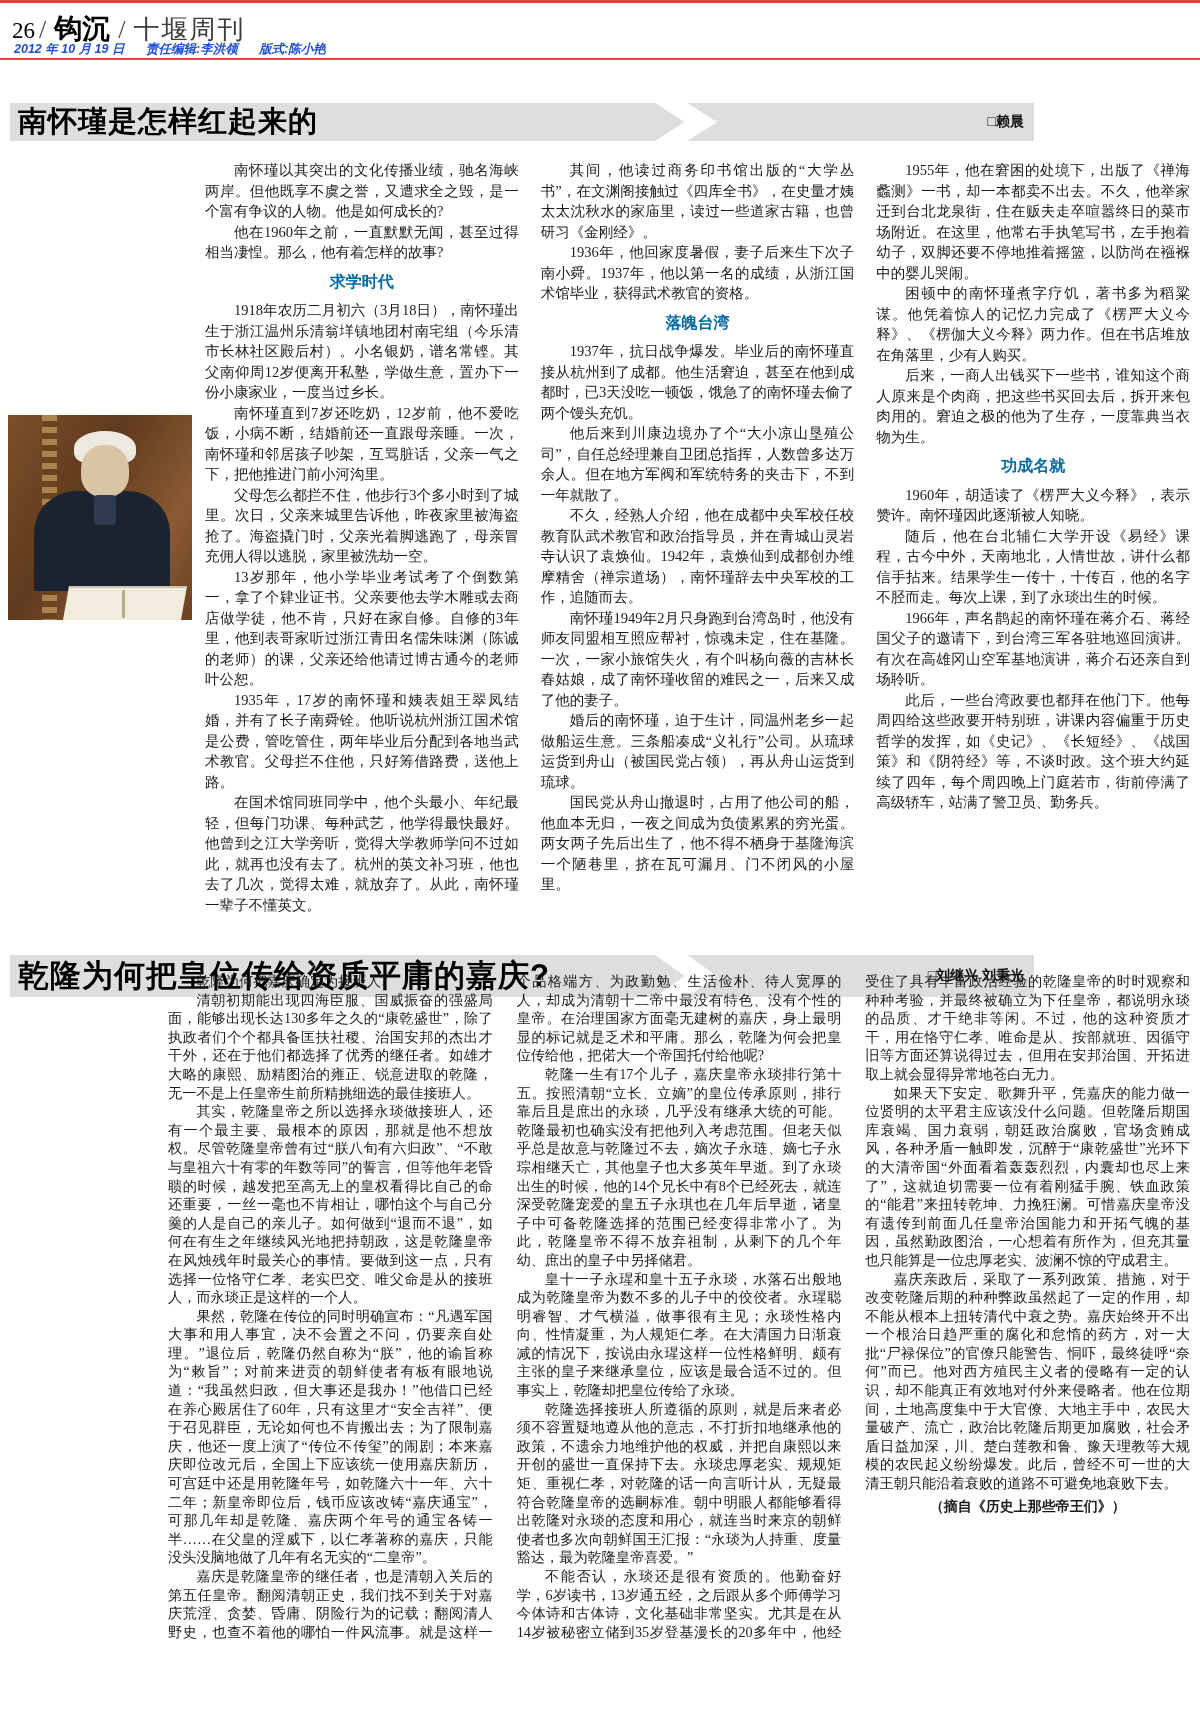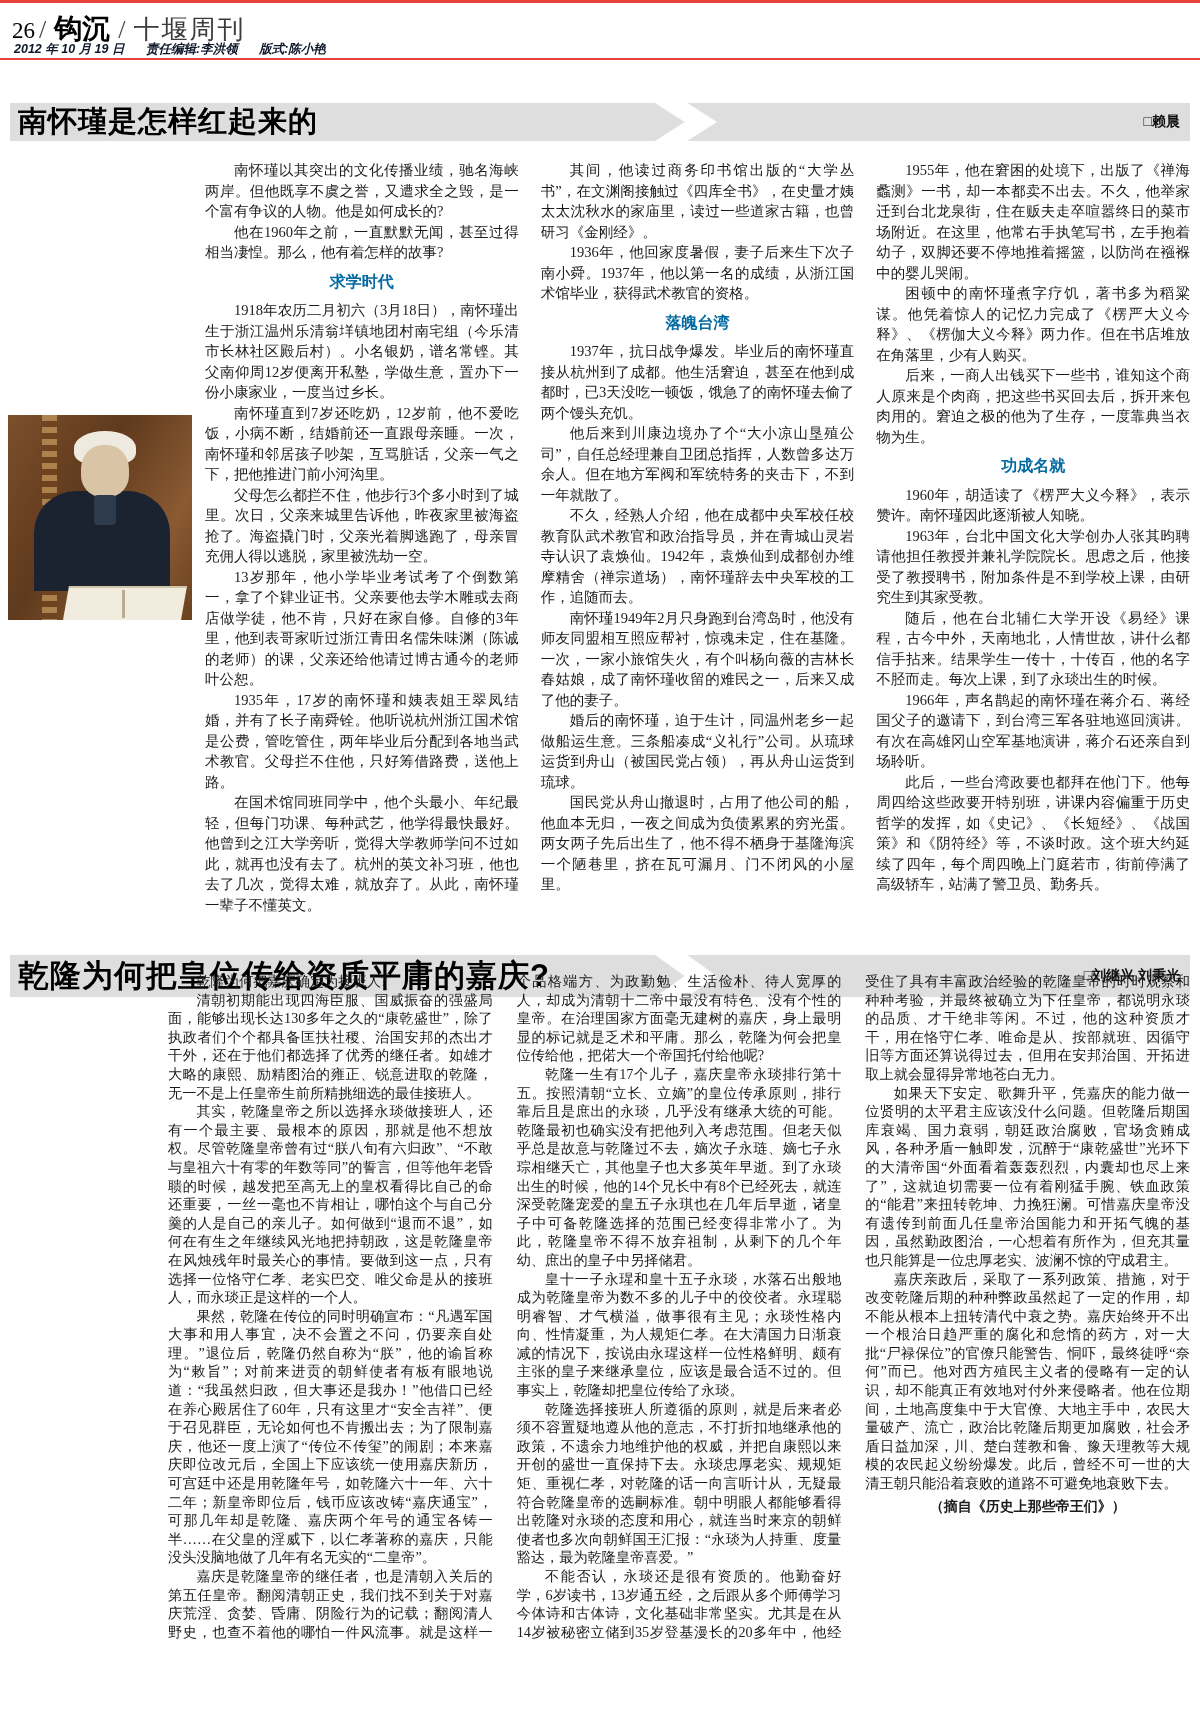--- a/index.html
+++ b/index.html
@@ -7,24 +7,24 @@
         font-family:"Liberation Serif", serif;color:#1a1a1a;}
   .rule{position:absolute;left:0;width:1200px;background:#e8423a;}
   .rule-top{top:0;height:3px;}
   .rule-mid{top:58px;height:2px;}
   .masthead{position:absolute;left:12px;top:10px;white-space:nowrap;}
   .masthead .pnum{font-size:23px;color:#000000;}
   .masthead .sep{font-size:26px;color:#444;margin:0 4px;}
   .masthead .sec{font-size:28px;font-weight:bold;font-family:"Liberation Sans",sans-serif;color:#000;}
   .masthead .pub{font-size:26px;color:#3c3c3c;letter-spacing:2px;}
   .dateline{position:absolute;left:14px;top:41px;font-style:italic;font-weight:bold;
-            font-size:12.5px;font-family:"Liberation Sans",sans-serif;color:#0f172a;}
+            font-size:12.5px;font-family:"Liberation Sans",sans-serif;color:#1d4ed8;}
   .dateline span{margin-right:18px;}
 
-  .titlebar{position:absolute;left:10px;width:1180px;background:#dedede;}
+  .titlebar{position:absolute;left:10px;width:976px;background:#dedede;padding-left:48px;}
   .titlebar .chevron{position:absolute;left:645px;top:0;width:62px;height:100%;background:#ffffff;
       clip-path:polygon(0 0,52% 0,100% 50%,52% 100%,0 100%,48% 50%);}
   .titlebar .htitle{position:absolute;left:8px;top:50%;transform:translateY(-50%);
       font-family:"Liberation Sans",sans-serif;font-weight:bold;color:#000;letter-spacing:1px;white-space:nowrap;}
   .titlebar .hauthor{position:absolute;right:10px;top:50%;transform:translateY(-50%);
       font-family:"Liberation Sans",sans-serif;font-weight:bold;font-size:14px;color:#111;white-space:nowrap;}
   .bar1{top:103px;height:38px;}
   .bar1 .htitle{font-size:29px;}
   .bar2{top:955px;height:42px;}
   .bar2 .htitle{font-size:31px;}
@@ -111,21 +111,20 @@
       <p class="para">他后来到川康边境办了个“大小凉山垦殖公司”，自任总经理兼自卫团总指挥，人数曾多达万余人。但在地方军阀和军统特务的夹击下，不到一年就散了。</p>
       <p class="para">不久，经熟人介绍，他在成都中央军校任校教育队武术教官和政治指导员，并在青城山灵岩寺认识了袁焕仙。1942年，袁焕仙到成都创办维摩精舍（禅宗道场），南怀瑾辞去中央军校的工作，追随而去。</p>
       <p class="para">南怀瑾1949年2月只身跑到台湾岛时，他没有师友同盟相互照应帮衬，惊魂未定，住在基隆。一次，一家小旅馆失火，有个叫杨向薇的吉林长春姑娘，成了南怀瑾收留的难民之一，后来又成了他的妻子。</p>
       <p class="para">婚后的南怀瑾，迫于生计，同温州老乡一起做船运生意。三条船凑成“义礼行”公司。从琉球运货到舟山（被国民党占领），再从舟山运货到琉球。</p>
       <p class="para">国民党从舟山撤退时，占用了他公司的船，他血本无归，一夜之间成为负债累累的穷光蛋。两女两子先后出生了，他不得不栖身于基隆海滨一个陋巷里，挤在瓦可漏月、门不闭风的小屋里。</p>
       <p class="para">1955年，他在窘困的处境下，出版了《禅海蠡测》一书，却一本都卖不出去。不久，他举家迁到台北龙泉街，住在贩夫走卒喧嚣终日的菜市场附近。在这里，他常右手执笔写书，左手抱着幼子，双脚还要不停地推着摇篮，以防尚在襁褓中的婴儿哭闹。</p>
       <p class="para">困顿中的南怀瑾煮字疗饥，著书多为稻粱谋。他凭着惊人的记忆力完成了《楞严大义今释》、《楞伽大义今释》两力作。但在书店堆放在角落里，少有人购买。</p>
       <p class="para">后来，一商人出钱买下一些书，谁知这个商人原来是个肉商，把这些书买回去后，拆开来包肉用的。窘迫之极的他为了生存，一度靠典当衣物为生。</p>
       <div class="subhead">功成名就</div>
       <p class="para">1960年，胡适读了《楞严大义今释》，表示赞许。南怀瑾因此逐渐被人知晓。</p>
-      <p class="para">1963年，台北中国文化大学创办人张其昀聘请他担任教授并兼礼学院院长。思虑之后，他接受了教授聘书，附加条件是不到学校上课，由研究生到其家受教。</p>
       <p class="para">随后，他在台北辅仁大学开设《易经》课程，古今中外，天南地北，人情世故，讲什么都信手拈来。结果学生一传十，十传百，他的名字不胫而走。每次上课，到了永琰出生的时候。</p>
       <p class="para">1966年，声名鹊起的南怀瑾在蒋介石、蒋经国父子的邀请下，到台湾三军各驻地巡回演讲。有次在高雄冈山空军基地演讲，蒋介石还亲自到场聆听。</p>
       <p class="para">此后，一些台湾政要也都拜在他门下。他每周四给这些政要开特别班，讲课内容偏重于历史哲学的发挥，如《史记》、《长短经》、《战国策》和《阴符经》等，不谈时政。这个班大约延续了四年，每个周四晚上门庭若市，街前停满了高级轿车，站满了警卫员、勤务兵。</p>
     </div>
 
   <div class="titlebar bar2">
     <div class="chevron"></div>
     <div class="htitle">乾隆为何把皇位传给资质平庸的嘉庆?</div>
     <div class="hauthor">□刘继兴 刘秉光</div>
   </div>

